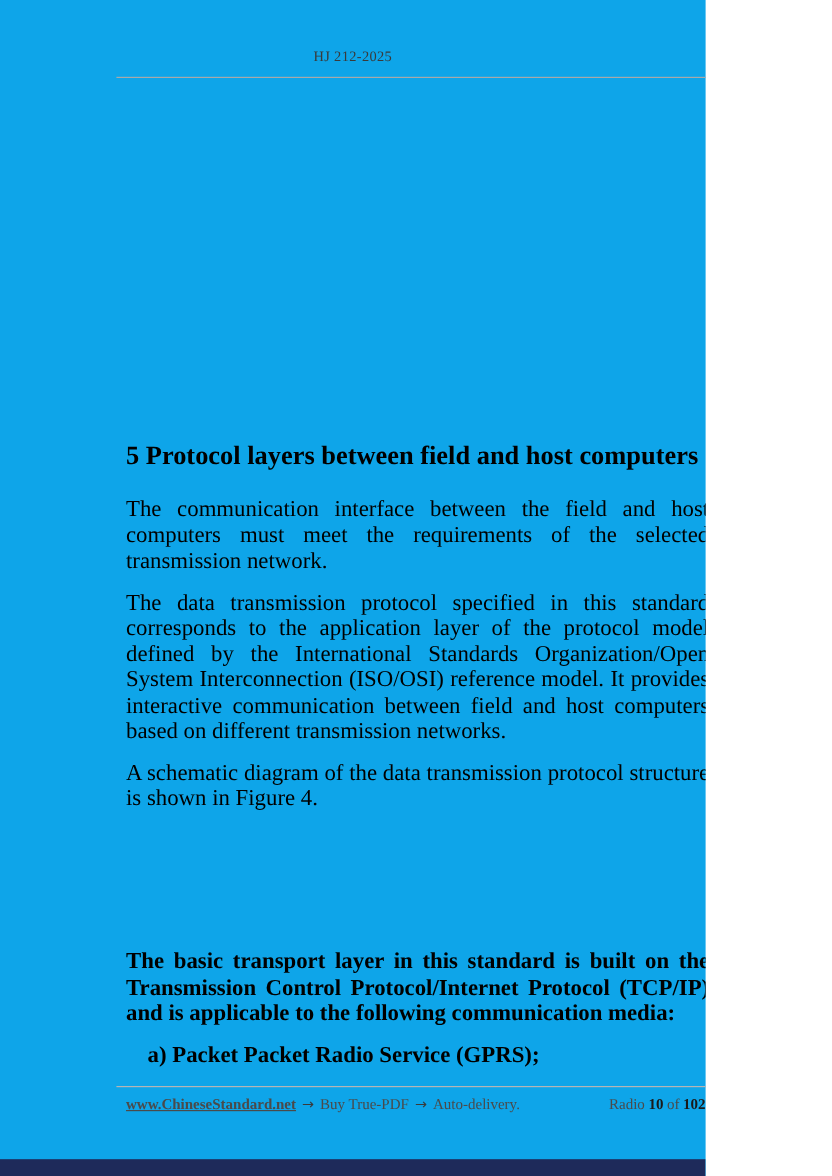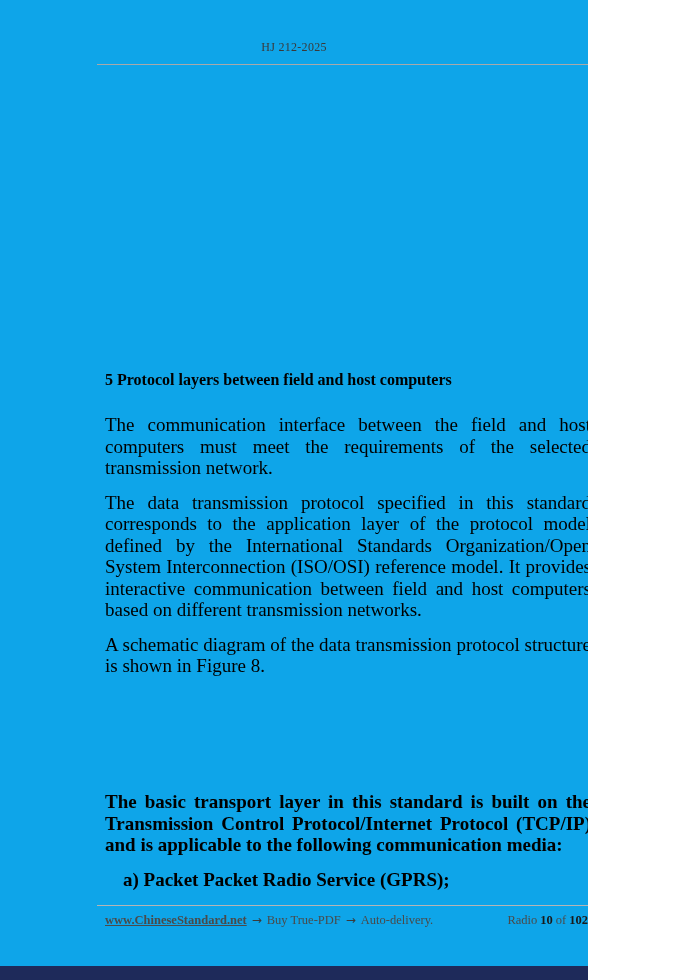--- a/index.html
+++ b/index.html
@@ -42,21 +42,21 @@
     width: 486px;
   }
   .content-bottom {
     position: absolute;
     top: 791px;
     left: 105px;
     width: 486px;
     font-weight: bold;
   }
   .section-heading {
-    font-size: 16px;
+    font-size: 22px;
     font-weight: bold;
     margin: 0 0 24px 0;
     line-height: 21px;
   }
   p.body {
     font-size: 19px;
     line-height: 21.5px;
     text-align: justify;
     margin: 0 0 13px 0;
   }
@@ -130,21 +130,21 @@
 
   <div class="header">
     <span>HJ 212-2025</span>
   </div>
   <div class="header-rule"></div>
 
   <div class="content-top">
     <h1 class="section-heading">5 Protocol layers between field and host computers</h1>
     <p class="body">The communication interface between the field and host computers must meet the requirements of the selected transmission network.</p>
     <p class="body">The data transmission protocol specified in this standard corresponds to the application layer of the protocol model defined by the International Standards Organization/Open System Interconnection (ISO/OSI) reference model. It provides interactive communication between field and host computers based on different transmission networks.</p>
-    <p class="body">A schematic diagram of the data transmission protocol structure is shown in Figure 8.</p>
+    <p class="body">A schematic diagram of the data transmission protocol structure is shown in Figure 4.</p>
   </div>
 
   <div class="figure-area"></div>
 
   <div class="content-bottom">
     <p class="body">The basic transport layer in this standard is built on the Transmission Control Protocol/Internet Protocol (TCP/IP) and is applicable to the following communication media:</p>
     <p class="body list-item">a) Packet Packet Radio Service (GPRS);</p>
   </div>
 
   <div class="footer-rule"></div>

